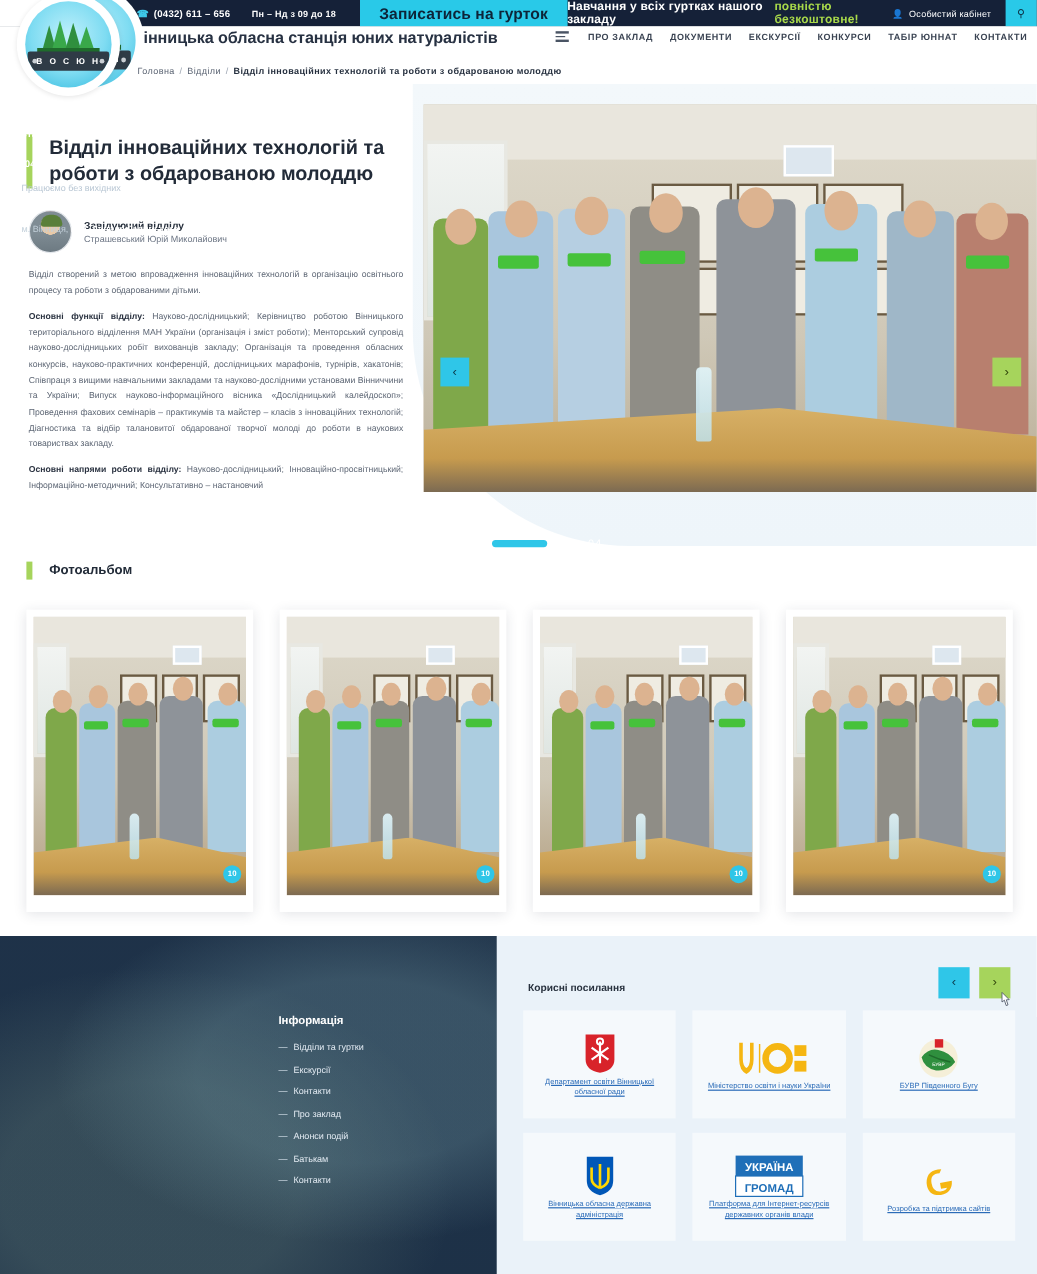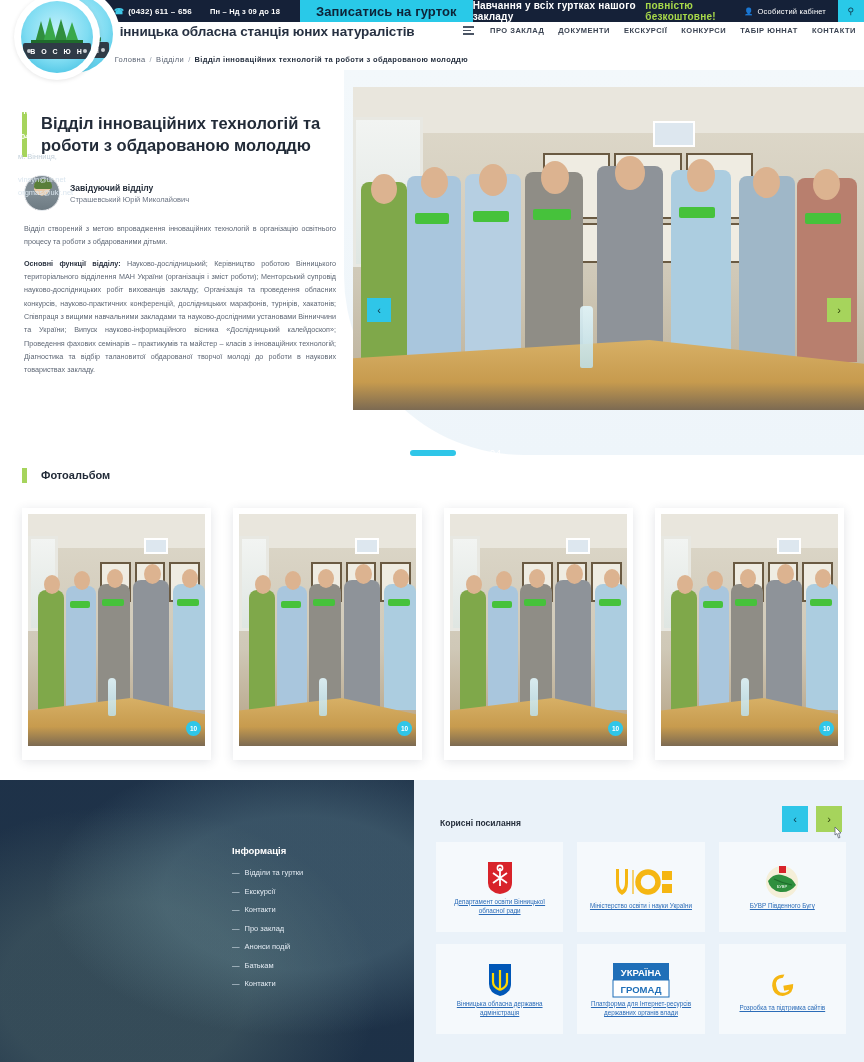--- a/index.html
+++ b/index.html
@@ -351,20 +351,23 @@
       <div>
         <div class="role">Завідуючий відділу</div>
         <div class="name">Страшевський Юрій Миколайович</div>
       </div>
     </div>
 
     <div class="hero-text">
       <p>Відділ створений з метою впровадження  інноваційних технологій в організацію освітнього процесу та роботи  з  обдарованими дітьми.</p>
       <p>
         <b>Основні функції відділу:</b><span> Науково-дослідницький; Керівництво роботою Вінницького територіального відділення МАН України (організація і зміст роботи); Менторський супровід науково-дослідницьких робіт вихованців закладу; Організація та проведення  обласних   конкурсів, науково-практичних конференцій, дослідницьких  марафонів,  турнірів, хакатонів; Співпраця  з вищими навчальними  закладами та науково-дослідними  установами  Вінниччини та України; Випуск науково-інформаційного  вісника «Дослідницький калейдоскоп»; Проведення  фахових семінарів – практикумів  та майстер – класів з  інноваційних технологій; Діагностика та відбір талановитої обдарованої  творчої молоді до роботи в наукових товариствах закладу.</span>
+      </p>
+      <p>
+        <b>Основні напрями роботи відділу:</b><span> Науково-дослідницький; Інноваційно-просвітницький; Інформаційно-методичний; Консультативно – настановчий</span>
       </p>
     </div>
 
     <div class="hero-photo">
       <div class="ph-wall"></div>
       <div class="ph-ceiling"></div>
       <div class="ph-window"></div>
       <div class="ph-smallpic"></div>
       <div class="ph-frames">
           <i></i>
@@ -562,26 +565,26 @@
       <div class="logo-ribbon" style="left:4px;bottom:15px;width:70px;">В О С Ю Н</div>
     </div>
   </div>
 
   <div class="fcol-about">
     <div class="org">
       <div>Вінницька обласна</div>
       <div>станція юних натуралістів</div>
     </div>
     <div class="tel">(0432) 611 – 656</div>
+    <div class="work">
+      <div>Працюємо без вихідних</div>
+      <b>з 09 до 18</b>
+    </div>
     <div class="addr">
       <span>м. Вінниця, </span><b>вул. Данила Галицького, 2</b>
-    </div>
-    <div class="mail">
-      <div>vinsyn@ur.net</div>
-      <div>orgmas@ukr.net</div>
     </div>
   </div>
 
   <div class="fcol-info">
     <div class="h">Інформація</div>
     <ul>
       <li>
         <span class="dash">—</span>
         <a href="#">Відділи та гуртки</a>
       </li>

